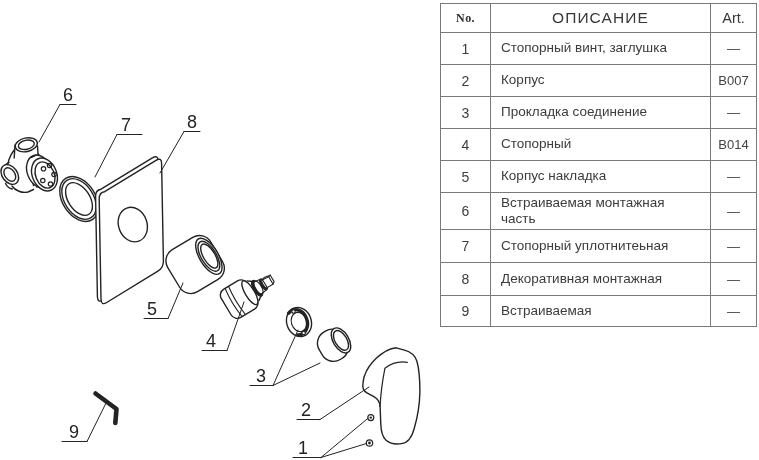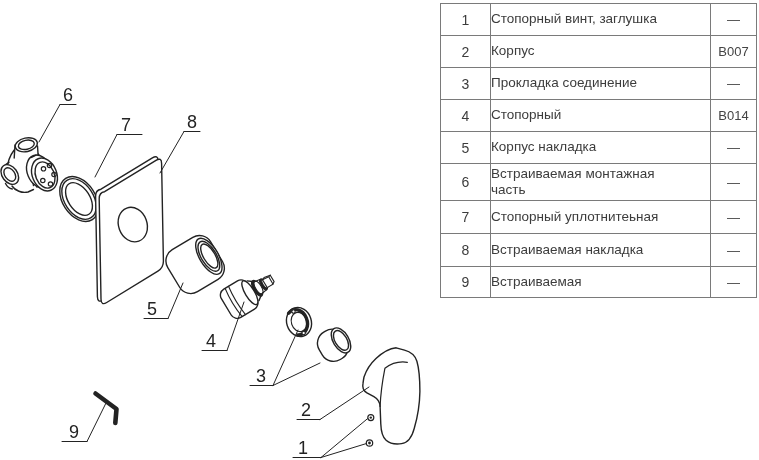--- a/index.html
+++ b/index.html
@@ -19,21 +19,21 @@
     font-family:"Liberation Serif",serif;font-weight:bold;
     font-size:12px;text-align:center;letter-spacing:.4px;color:#2e2e2e;
   }
   th.desc-hdr{
     font-weight:normal;font-size:15.5px;letter-spacing:1.1px;
     text-align:center;color:#383838;
   }
   th.art-hdr{font-weight:normal;font-size:14.5px;text-align:center;color:#383838;}
   td.no{text-align:center;font-size:14px;color:#3c3c3c;}
   td.desc{
-    text-align:left;font-size:13.5px;line-height:1.22;
+    text-align:left;padding-left:10px;font-size:13.5px;line-height:1.22;
     white-space:pre-line;color:#3c3c3c;
   }
   td.art{text-align:center;font-size:13px;color:#444;}
 </style>
 </head>
 <body>
 
 <div class="stage">
 
   <svg class="diagram-svg" width="440" height="460" viewBox="0 0 440 460">
@@ -166,20 +166,25 @@
     </g>
   </svg>
 
   <table class="parts-table">
     <colgroup>
         <col style="width:50px">
         <col style="width:220px">
         <col style="width:46px">
       </colgroup>
     <tbody>
+        <tr style="height:29px">
+      <th class="no-hdr">No.</th>
+      <th class="desc-hdr">ОПИСАНИЕ</th>
+      <th class="art-hdr">Art.</th>
+    </tr>
     <tr style="height:32px">
       <td class="no">1</td>
       <td class="desc">Стопорный винт, заглушка</td>
       <td class="art">—</td>
     </tr>
     <tr style="height:32px">
       <td class="no">2</td>
       <td class="desc">Корпус</td>
       <td class="art">B007</td>
     </tr>
@@ -204,21 +209,21 @@
 часть</td>
       <td class="art">—</td>
     </tr>
     <tr style="height:33px">
       <td class="no">7</td>
       <td class="desc">Стопорный уплотнитеьная</td>
       <td class="art">—</td>
     </tr>
     <tr style="height:33px">
       <td class="no">8</td>
-      <td class="desc">Встраиваемая накладка</td>
+      <td class="desc">Декоративная монтажная</td>
       <td class="art">—</td>
     </tr>
     <tr style="height:31px">
       <td class="no">9</td>
       <td class="desc">Встраиваемая</td>
       <td class="art">—</td>
     </tr>
   </tbody>
     </table>
 

